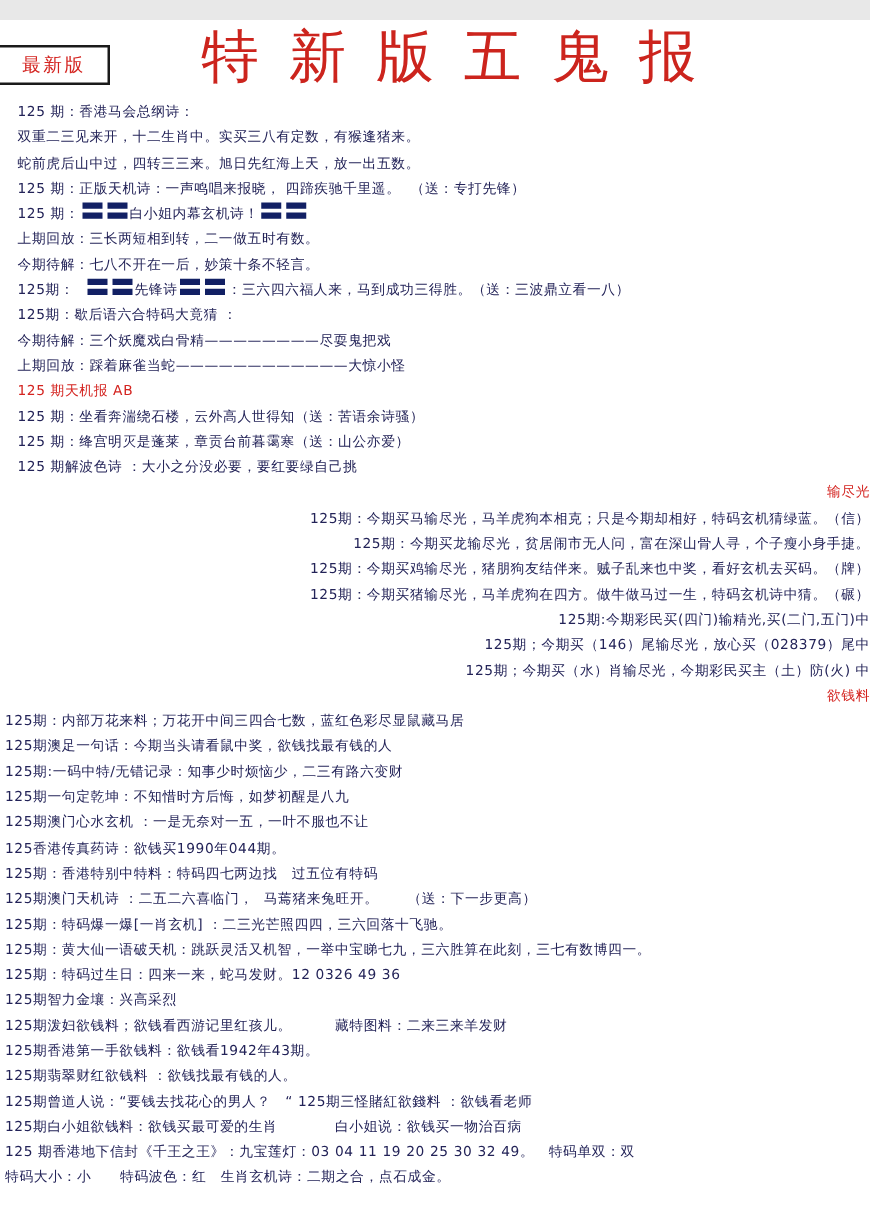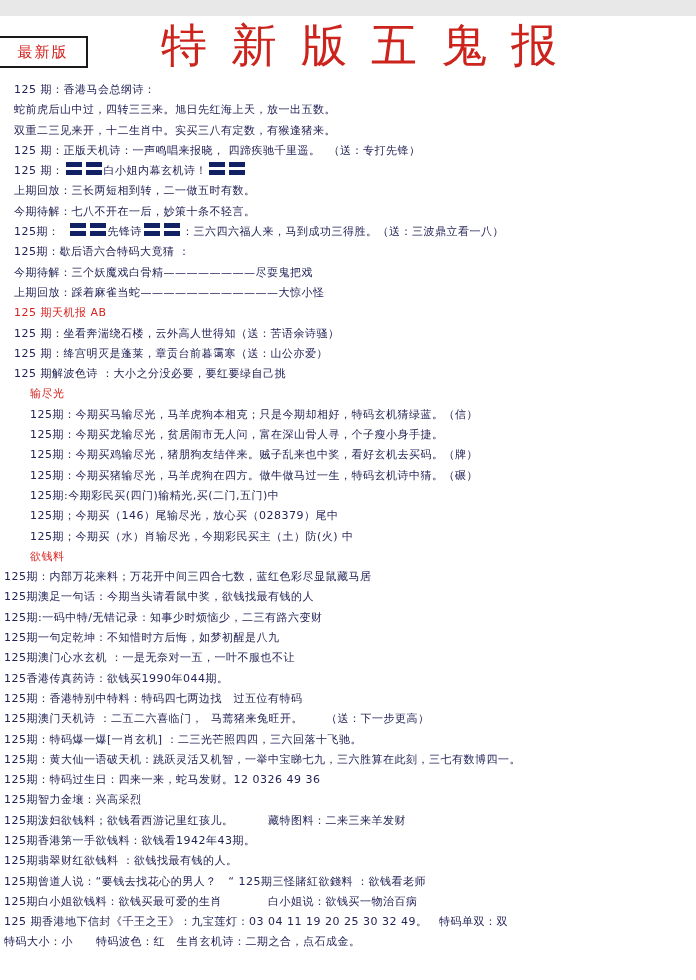--- a/index.html
+++ b/index.html
@@ -19,41 +19,41 @@
     border:2px solid #1a1a1a;border-left:none;
     color:#d42420;font-size:15px;display:flex;align-items:center;justify-content:center;
     letter-spacing:2px;background:#fff;
   }
   .lines{padding-top:2px;}
   .line{
     height:20.3px;line-height:20.3px;font-size:11px;
     white-space:pre;overflow:hidden;padding-left:14px;
     letter-spacing:0.5px;
   }
-  .line.ind{padding-left:30px;}
+  .line.ind{padding-left:30px;text-align:right;}
   .line.tight{padding-left:4px;}
   .red{color:#d42420;}
   .dbar{
     display:inline-block;width:16px;height:13px;box-sizing:border-box;
     border-top:5px solid #122064;border-bottom:5px solid #122064;
     margin:0 2px;vertical-align:-1px;
   }
 </style>
 </head>
 <body>
 
 <div class="page">
   <div class="header">
     <div class="badge">最新版</div>
     <div class="title">特新版五鬼报</div>
   </div>
   <div class="lines" id="lines">
       <div class="line"><span>125 期：香港马会总纲诗：</span></div>
+      <div class="line"><span>双重二三见来开，十二生肖中。实买三八有定数，有猴逢猪来。</span></div>
       <div class="line"><span>蛇前虎后山中过，四转三三来。旭日先红海上天，放一出五数。</span></div>
-      <div class="line"><span>双重二三见来开，十二生肖中。实买三八有定数，有猴逢猪来。</span></div>
       <div class="line"><span>125 期：正版天机诗：一声鸣唱来报晓， 四蹄疾驰千里遥。  （送：专打先锋）</span></div>
       <div class="line"><span>125 期：</span><span class="dbar"></span><span class="dbar"></span><span>白小姐内幕玄机诗！</span><span class="dbar"></span><span class="dbar"></span></div>
       <div class="line"><span>上期回放：三长两短相到转，二一做五时有数。</span></div>
       <div class="line"><span>今期待解：七八不开在一后，妙策十条不轻言。</span></div>
       <div class="line"><span>125期：  </span><span class="dbar"></span><span class="dbar"></span><span>先锋诗</span><span class="dbar"></span><span class="dbar"></span><span>：三六四六福人来，马到成功三得胜。（送：三波鼎立看一八）</span></div>
       <div class="line"><span>125期：歇后语六合特码大竟猜 ：</span></div>
       <div class="line"><span>今期待解：三个妖魔戏白骨精————————尽耍鬼把戏</span></div>
       <div class="line"><span>上期回放：踩着麻雀当蛇————————————大惊小怪</span></div>
       <div class="line"><span class="red">125 期天机报 AB</span></div>
       <div class="line"><span>125 期：坐看奔湍绕石楼，云外高人世得知（送：苦语余诗骚）</span></div>

